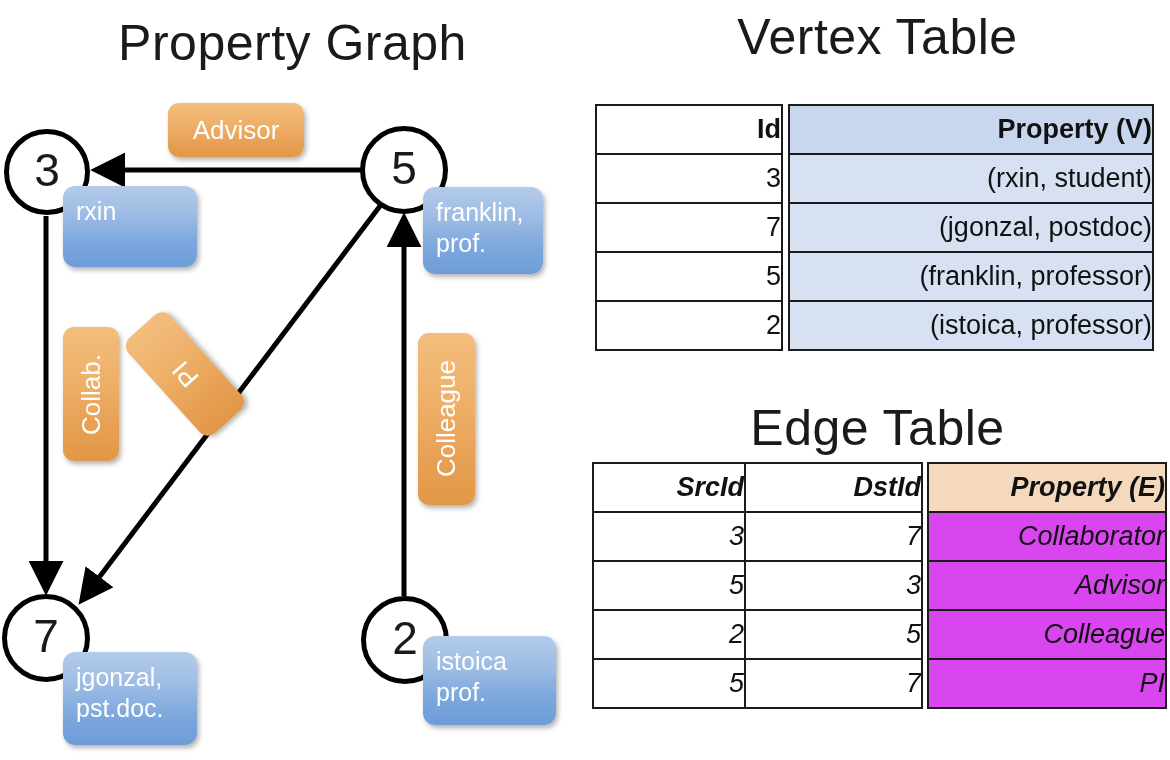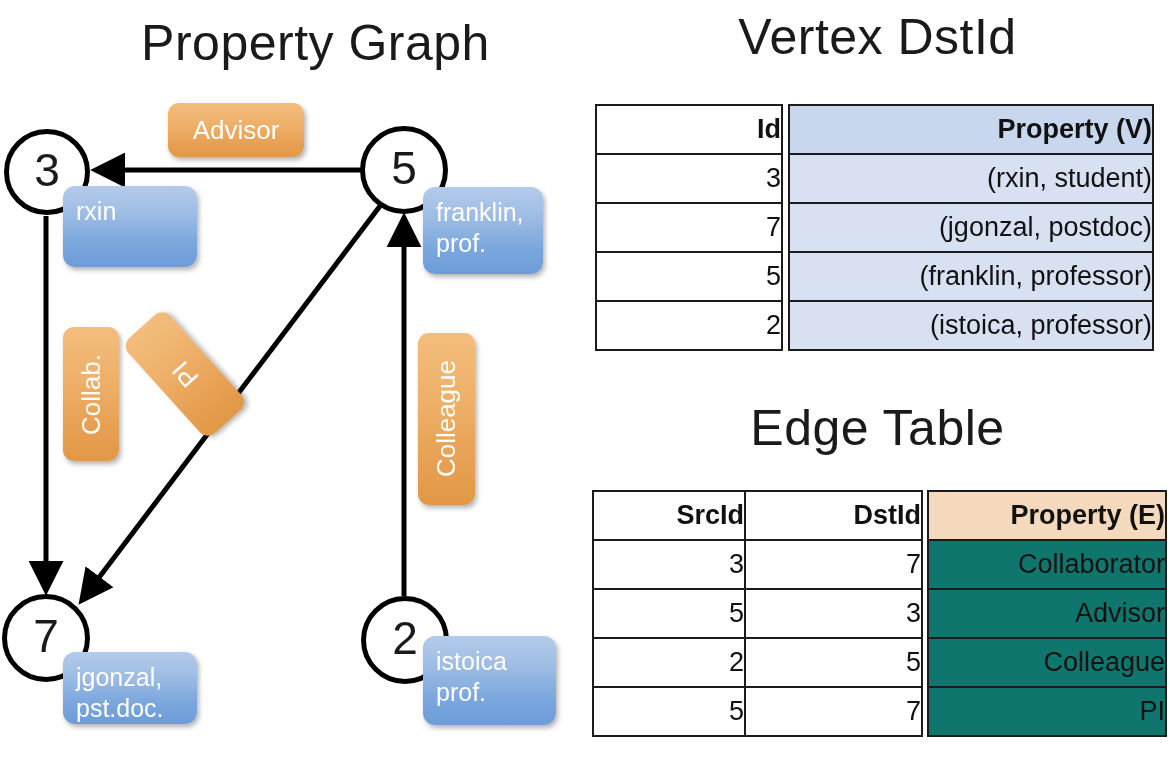--- a/index.html
+++ b/index.html
@@ -21,21 +21,21 @@
   .title {
     position: absolute;
     font-family: "Liberation Sans", sans-serif;
     font-weight: 300;
     font-size: 50px;
     color: #1a1a1a;
     letter-spacing: 0.5px;
     white-space: nowrap;
     text-align: center;
   }
-  #title-property-graph { left: 14px;   top: 14px;  width: 585px; padding-left: 9px; }
+  #title-property-graph { left: 0;   top: 14px;  width: 585px; }
   #title-vertex-table   { left: 585px; top: 8px;  width: 585px; }
   #title-edge-table     { left: 585px; top: 399px; width: 585px; }
 
   
   #graph-panel {
     position: absolute;
     left: 0; top: 0;
     width: 585px; height: 760px;
   }
   #graph-svg {
@@ -130,33 +130,33 @@
 
   
   #vertex-table { left: 595px; top: 104px; width: 557px; }
   #vertex-table col.c-id   { width: 186px; }
   #vertex-table col.c-gap  { width: 7px; }
   #vertex-table col.c-prop { width: 364px; }
   #vertex-table .prop-cell { background: #d7e1f2; }
   #vertex-table .prop-head { background: #c9d7ee; }
 
   
-  #edge-table { left: 592px; top: 490px; width: 573px; }
+  #edge-table { left: 592px; top: 462px; width: 573px; font-style: italic; }
   #edge-table col.c-src  { width: 152px; }
   #edge-table col.c-dst  { width: 177px; }
   #edge-table col.c-gap  { width: 6px; }
   #edge-table col.c-prop { width: 238px; }
-  #edge-table .prop-cell { background: #0f766e; }
+  #edge-table .prop-cell { background: #d946ef; }
   #edge-table .prop-head { background: #f4d9bd; padding-left: 12px; }
 </style>
 </head>
 <body>
 
 <div class="title" id="title-property-graph">Property Graph</div>
-<div class="title" id="title-vertex-table">Vertex DstId</div>
+<div class="title" id="title-vertex-table">Vertex Table</div>
 <div class="title" id="title-edge-table">Edge Table</div>
 
 <div id="graph-panel">
 
   <svg id="graph-svg" viewBox="0 0 585 760">
     <defs>
       <marker id="arrow" viewBox="0 0 12 12" refX="10" refY="6" markerWidth="7" markerHeight="7" orient="auto-start-reverse">
         <path d="M 0 0 L 12 6 L 0 12 z" fill="#000"></path>
       </marker>
     </defs>
@@ -183,21 +183,21 @@
     <span>2</span>
   </div>
 
   <div class="prop-box" style="left:63px; top:186px; width:134px; height:81px;">
     <div>rxin</div>
   </div>
   <div class="prop-box" style="left:423px; top:187px; width:120px; height:87px;">
     <div>franklin,</div>
     <div>prof.</div>
   </div>
-  <div class="prop-box" style="left:63px; top:652px; width:134px; height:72px;">
+  <div class="prop-box" style="left:63px; top:652px; width:134px; height:93px;">
     <div>jgonzal,</div>
     <div>pst.doc.</div>
   </div>
   <div class="prop-box" style="left:423px; top:636px; width:133px; height:89px;">
     <div>istoica</div>
     <div>prof.</div>
   </div>
 
   <div class="edge-label" style="left:168px; top:103px; width:136px; height:54px;">
     <span>Advisor</span>

